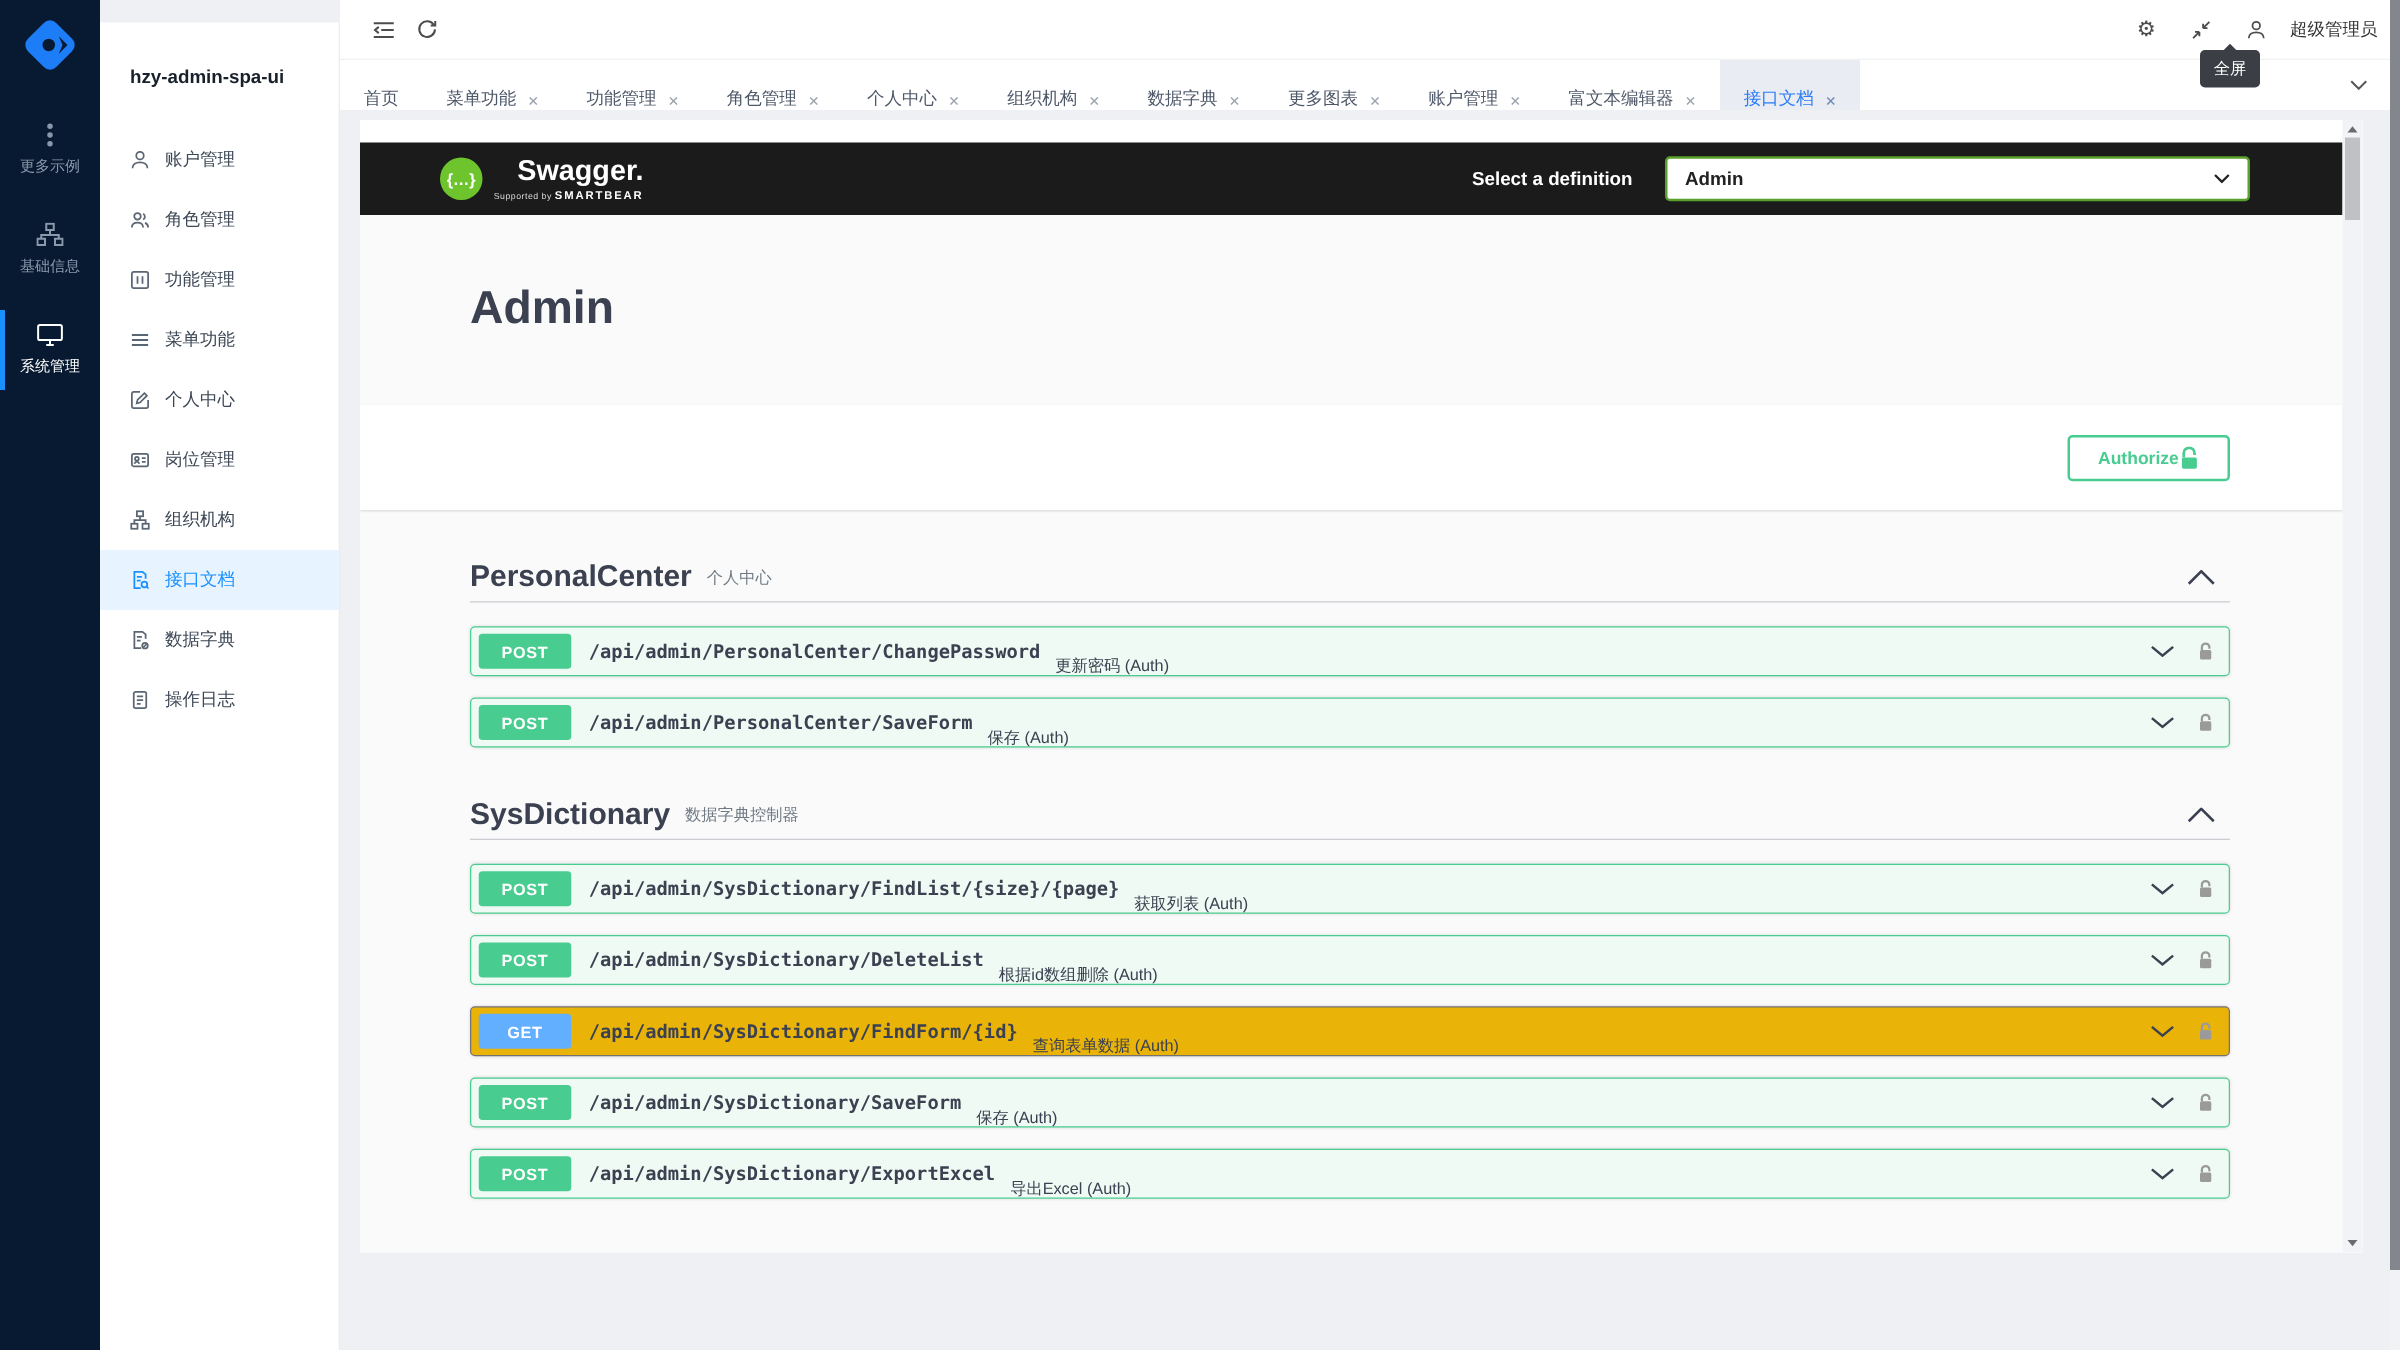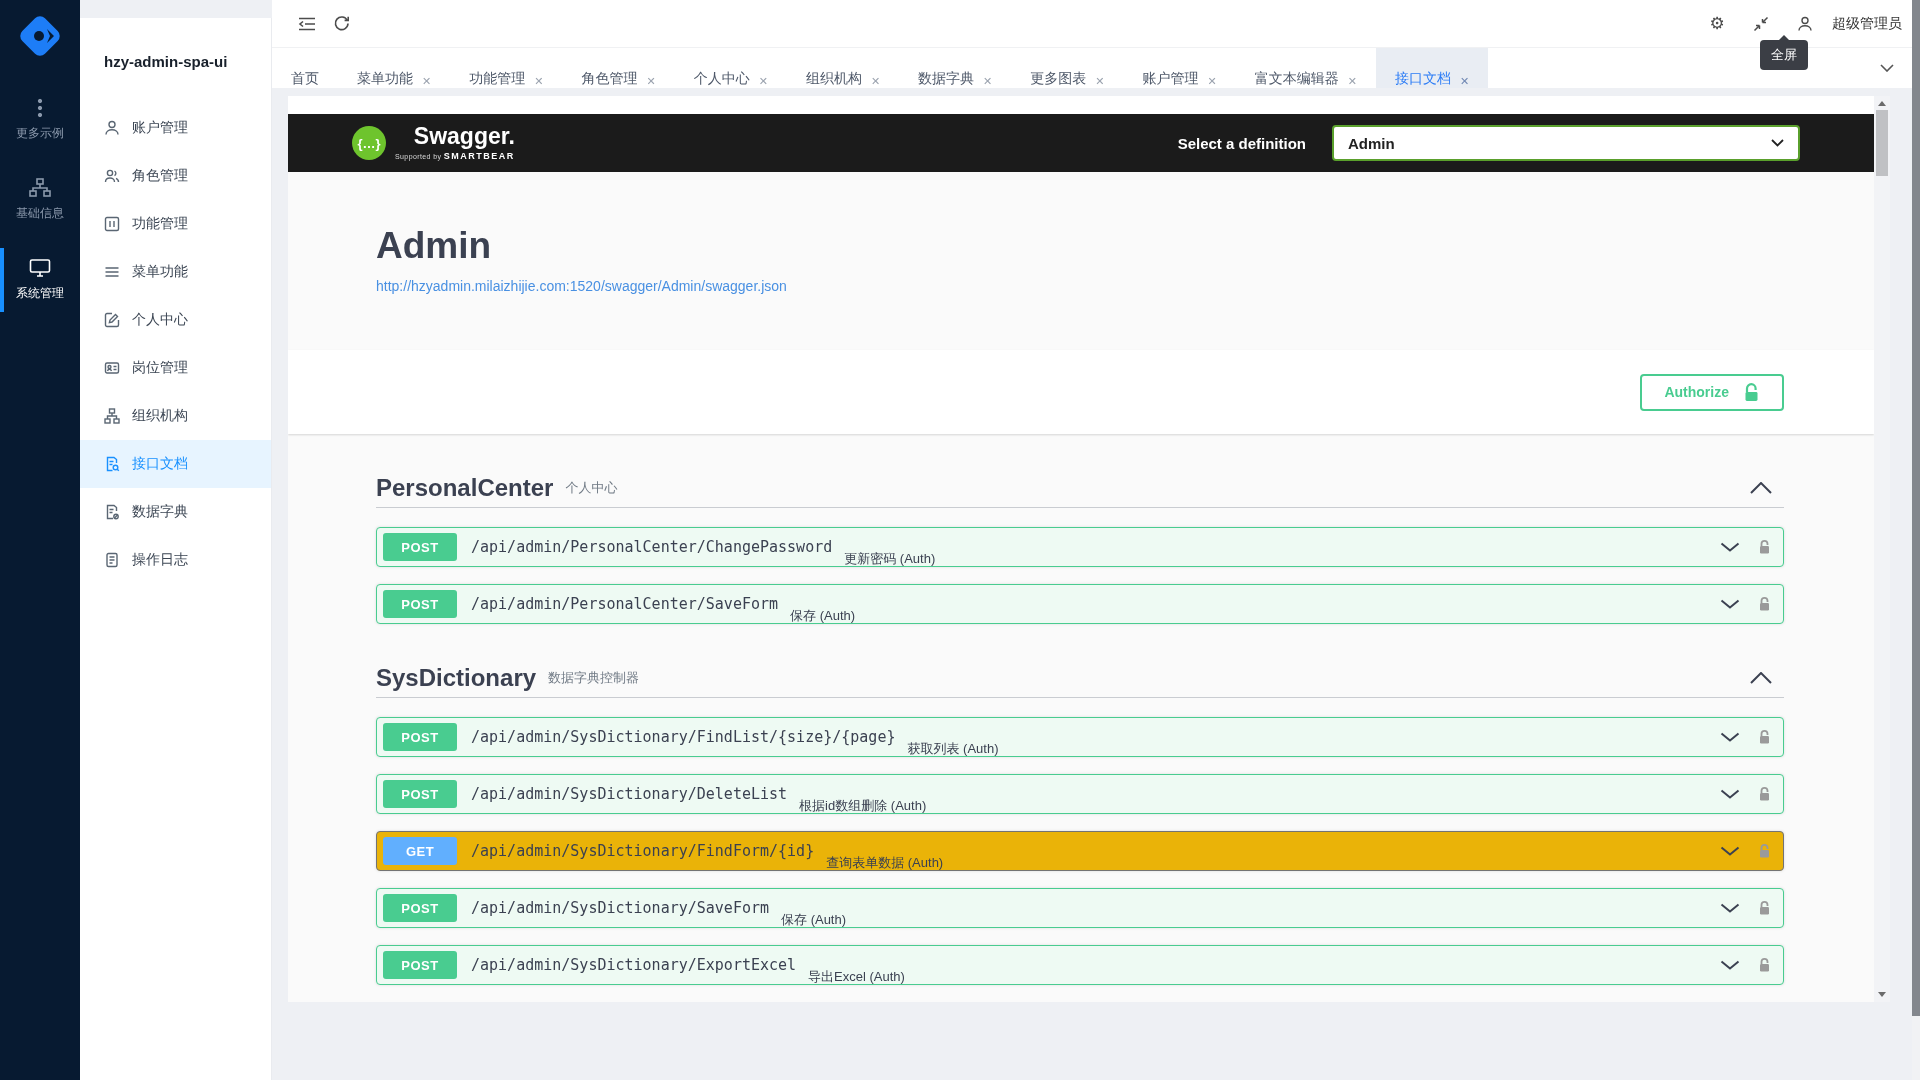--- a/index.html
+++ b/index.html
@@ -72,41 +72,41 @@
   .sw-select svg { margin-left:auto; }
 
   .sw-wrapper { padding:0 90px 0 88px; }
   .sw-info { padding-top:52px; }
   .sw-title { font-size:37px; font-weight:bold; color:#3b4151; line-height:44px; }
   .sw-url { margin-top:10px; font-size:14px; color:#4990e2; cursor:pointer; }
 
   .scheme-container { margin-top:56px; height:84px; background:#ffffff;
     box-shadow:0 1px 2px 0 rgba(0,0,0,.15); display:flex; align-items:center; justify-content:flex-end;
     padding-right:90px; }
-  .authorize-btn { display:flex; align-items:center; gap:14px; height:37px; padding:0 22px;
+  .authorize-btn { display:flex; align-items:center; height:37px; padding:0 22px;
     border:2px solid #49cc90; border-radius:4px; background:#fff; color:#49cc90;
     font-size:14px; font-weight:bold; cursor:pointer; }
 
   .sw-section { }
   .section-head { margin-top:34px; display:flex; align-items:center; height:40px;
     border-bottom:1px solid #c9ccd1; cursor:pointer; }
   .section-name { font-size:24px; font-weight:bold; color:#3b4151; }
   .section-desc { font-size:13px; color:#707a85; margin-left:12px; }
   .section-head svg { margin-left:auto; margin-right:12px; }
 
   .opblocks { margin-top:19px; }
   .opblock { height:40px; border-radius:4px; display:flex; align-items:center; padding:0 12px 0 6px;
     margin-bottom:17px; cursor:pointer; box-shadow:0 0 3px rgba(0,0,0,.12); }
   .opblock.post { background:#eefaf3; border:1px solid #49cc90; }
   .opblock.get { background:#eab308; border:1px solid #737373; }
   .method { width:74px; height:28px; border-radius:3px; color:#fff; font-size:13px; font-weight:bold;
     display:flex; align-items:center; justify-content:center; letter-spacing:.5px; }
   .opblock.post .method { background:#49cc90; }
   .opblock.get .method { background:#61affe; }
-  .path { margin-left:14px; font-family:"DejaVu Sans Mono", monospace; font-weight:normal;
+  .path { margin-left:14px; font-family:"DejaVu Sans Mono", monospace; font-weight:bold;
     font-size:15px; color:#3b4151;text-align:right; }
   .summary { margin-left:12px; font-size:13px; color:#3b4151;margin-top:24px; }
   .row-right { margin-left:auto; display:flex; align-items:center; gap:18px; }
 
   
   .inner-scrollbar { position:absolute; right:0; top:0; width:16px; height:100%; background:#f2f3f6; }
   .isb-arrow-up { position:absolute; top:5px; left:4px; width:0; height:0;
     border-left:4px solid transparent; border-right:4px solid transparent; border-bottom:5px solid #6b6b6b; }
   .isb-arrow-down { position:absolute; bottom:5px; left:4px; width:0; height:0;
     border-left:4px solid transparent; border-right:4px solid transparent; border-top:5px solid #6b6b6b; }
@@ -346,21 +346,20 @@
                 <svg width="13" height="8" viewBox="0 0 13 8" fill="none" stroke="#222" stroke-width="1.8">
                   <path d="M1 1l5.5 5.5L12 1"></path>
                 </svg>
               </div>
             </div>
           </div>
 
           <div class="sw-wrapper">
             <div class="sw-info">
               <div class="sw-title">Admin</div>
-              <div class="sw-url">http://hzyadmin.milaizhijie.com:1520/swagger/Admin/swagger.json</div>
             </div>
           </div>
 
           <div class="scheme-container">
             <div class="authorize-btn">
               <span>Authorize</span>
               <svg width="17" height="19" viewBox="0 0 17 19">
                 <path d="M4 9V5.5a4.3 4.3 0 0 1 8.6 0V7" fill="none" stroke="#49cc90" stroke-width="2.2"></path>
                 <rect x="2.5" y="9" width="12" height="9" rx="1.4" fill="#49cc90"></rect>
               </svg>

